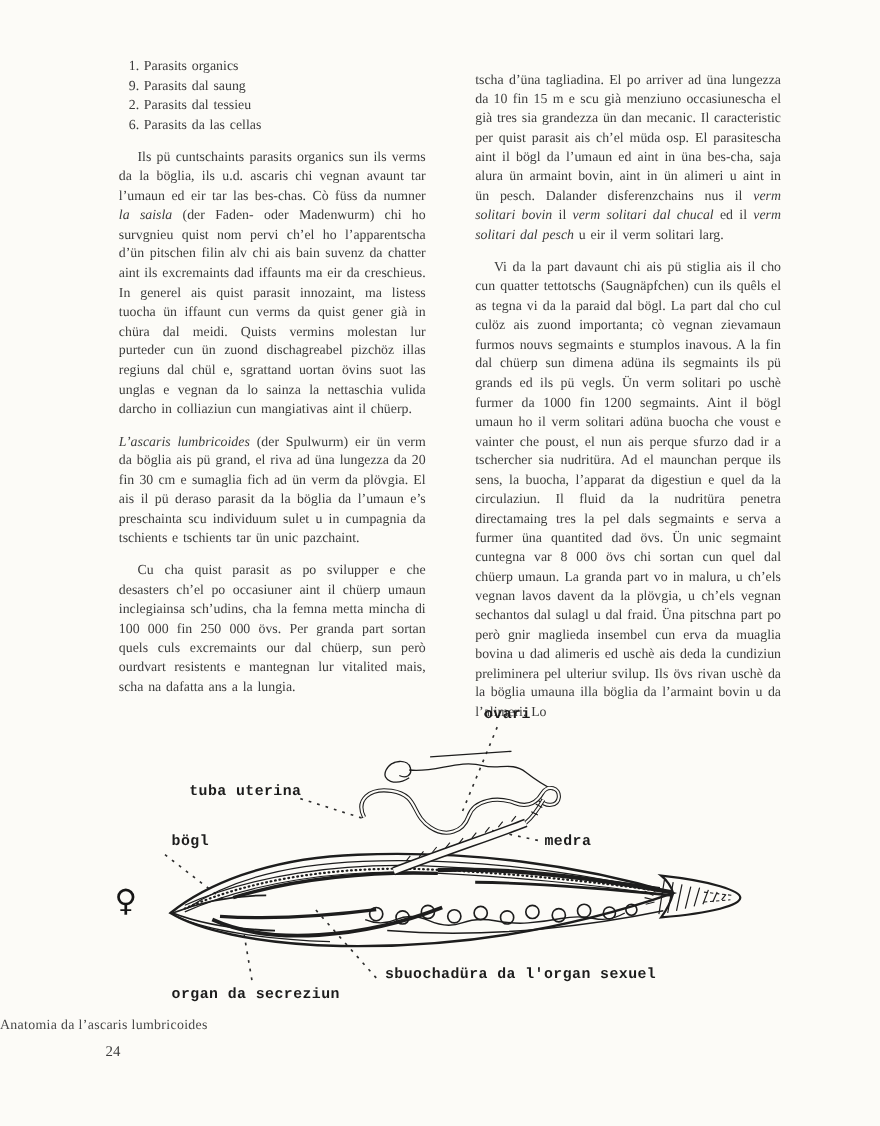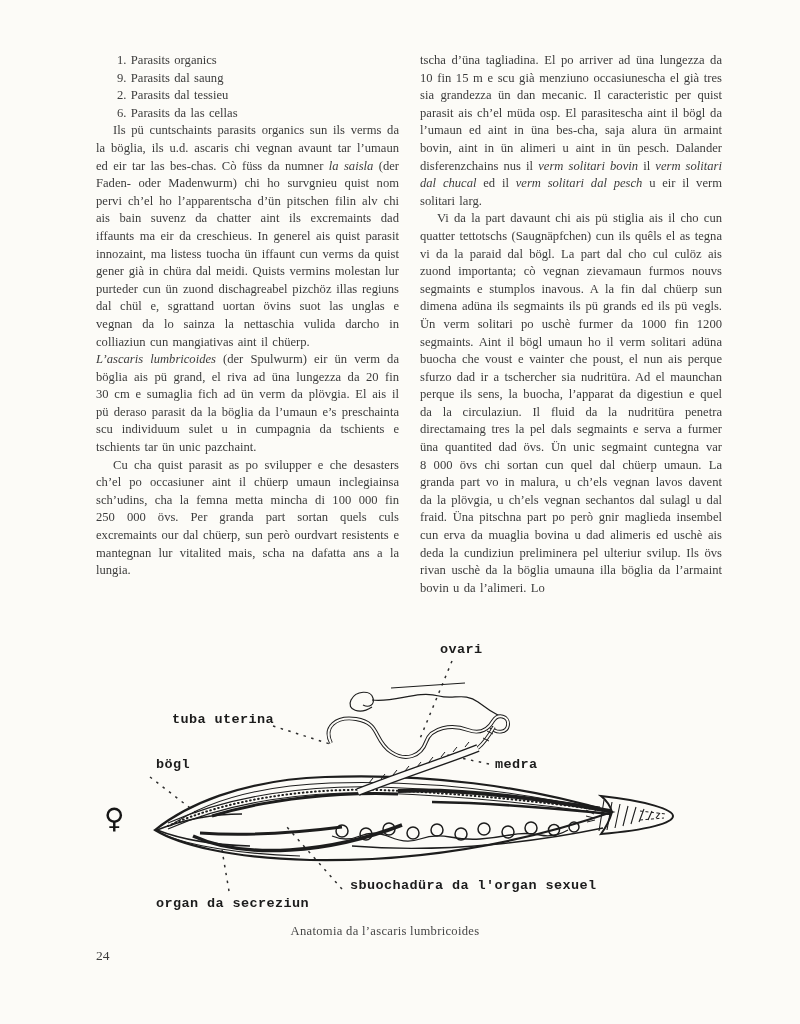--- a/index.html
+++ b/index.html
@@ -14,31 +14,31 @@
   .col{
     position:absolute;top:52px;width:303px;
     font-size:12.6px;line-height:17.6px;
     text-align:justify;
     word-spacing:1.2px;
   }
   .col-left{left:96px;}
   .col-right{left:420px;width:302px;}
   .plist{margin:0 0 0 21px;padding:0;}
   .plist div{white-space:nowrap;}
-  p.para{margin:0;padding:0;}
+  p.para{margin:12px;padding:0;}
   p.para.indent{text-indent:17px;}
   p.para i{font-style:italic;}
   .figure-wrap{position:absolute;left:0;top:630px;width:800px;height:312px;}
   .fig-label{
     font-family:"Liberation Mono","DejaVu Sans Mono",monospace;
     font-weight:bold;font-size:13.5px;letter-spacing:0.4px;fill:#1c1c1c;
   }
   .caption{
     position:absolute;left:0;top:924px;width:770px;
-    text-align:center;font-size:12.6px;color:#474747;letter-spacing:0.3px;
+    font-size:12.6px;color:#474747;letter-spacing:0.3px;
   }
   .pagenum{
     position:absolute;left:96px;top:948px;
     font-size:13.5px;color:#3c3c3c;text-align:center;
   }
   .ink{stroke:#1d1d1d;fill:none;}
   .dash{stroke:#2e2e2e;stroke-width:1.5;stroke-dasharray:2.5 5.5;fill:none;}
 </style>
 </head>
 <body>

